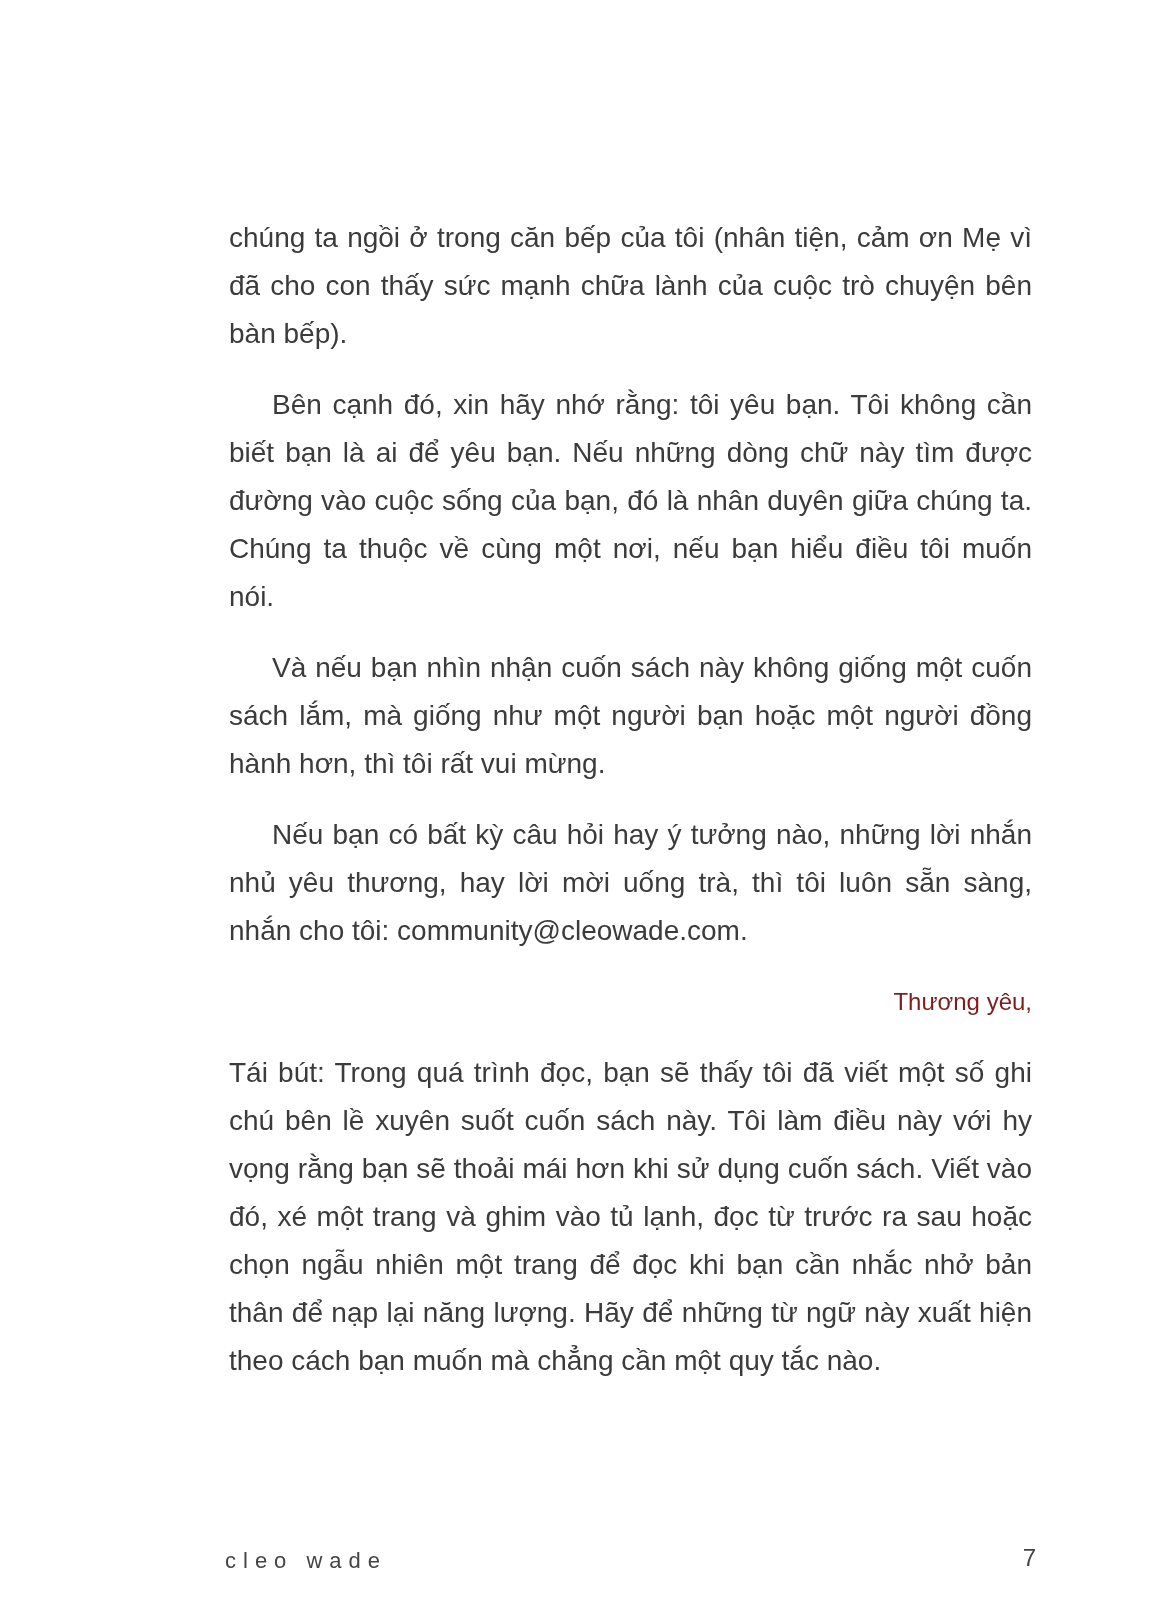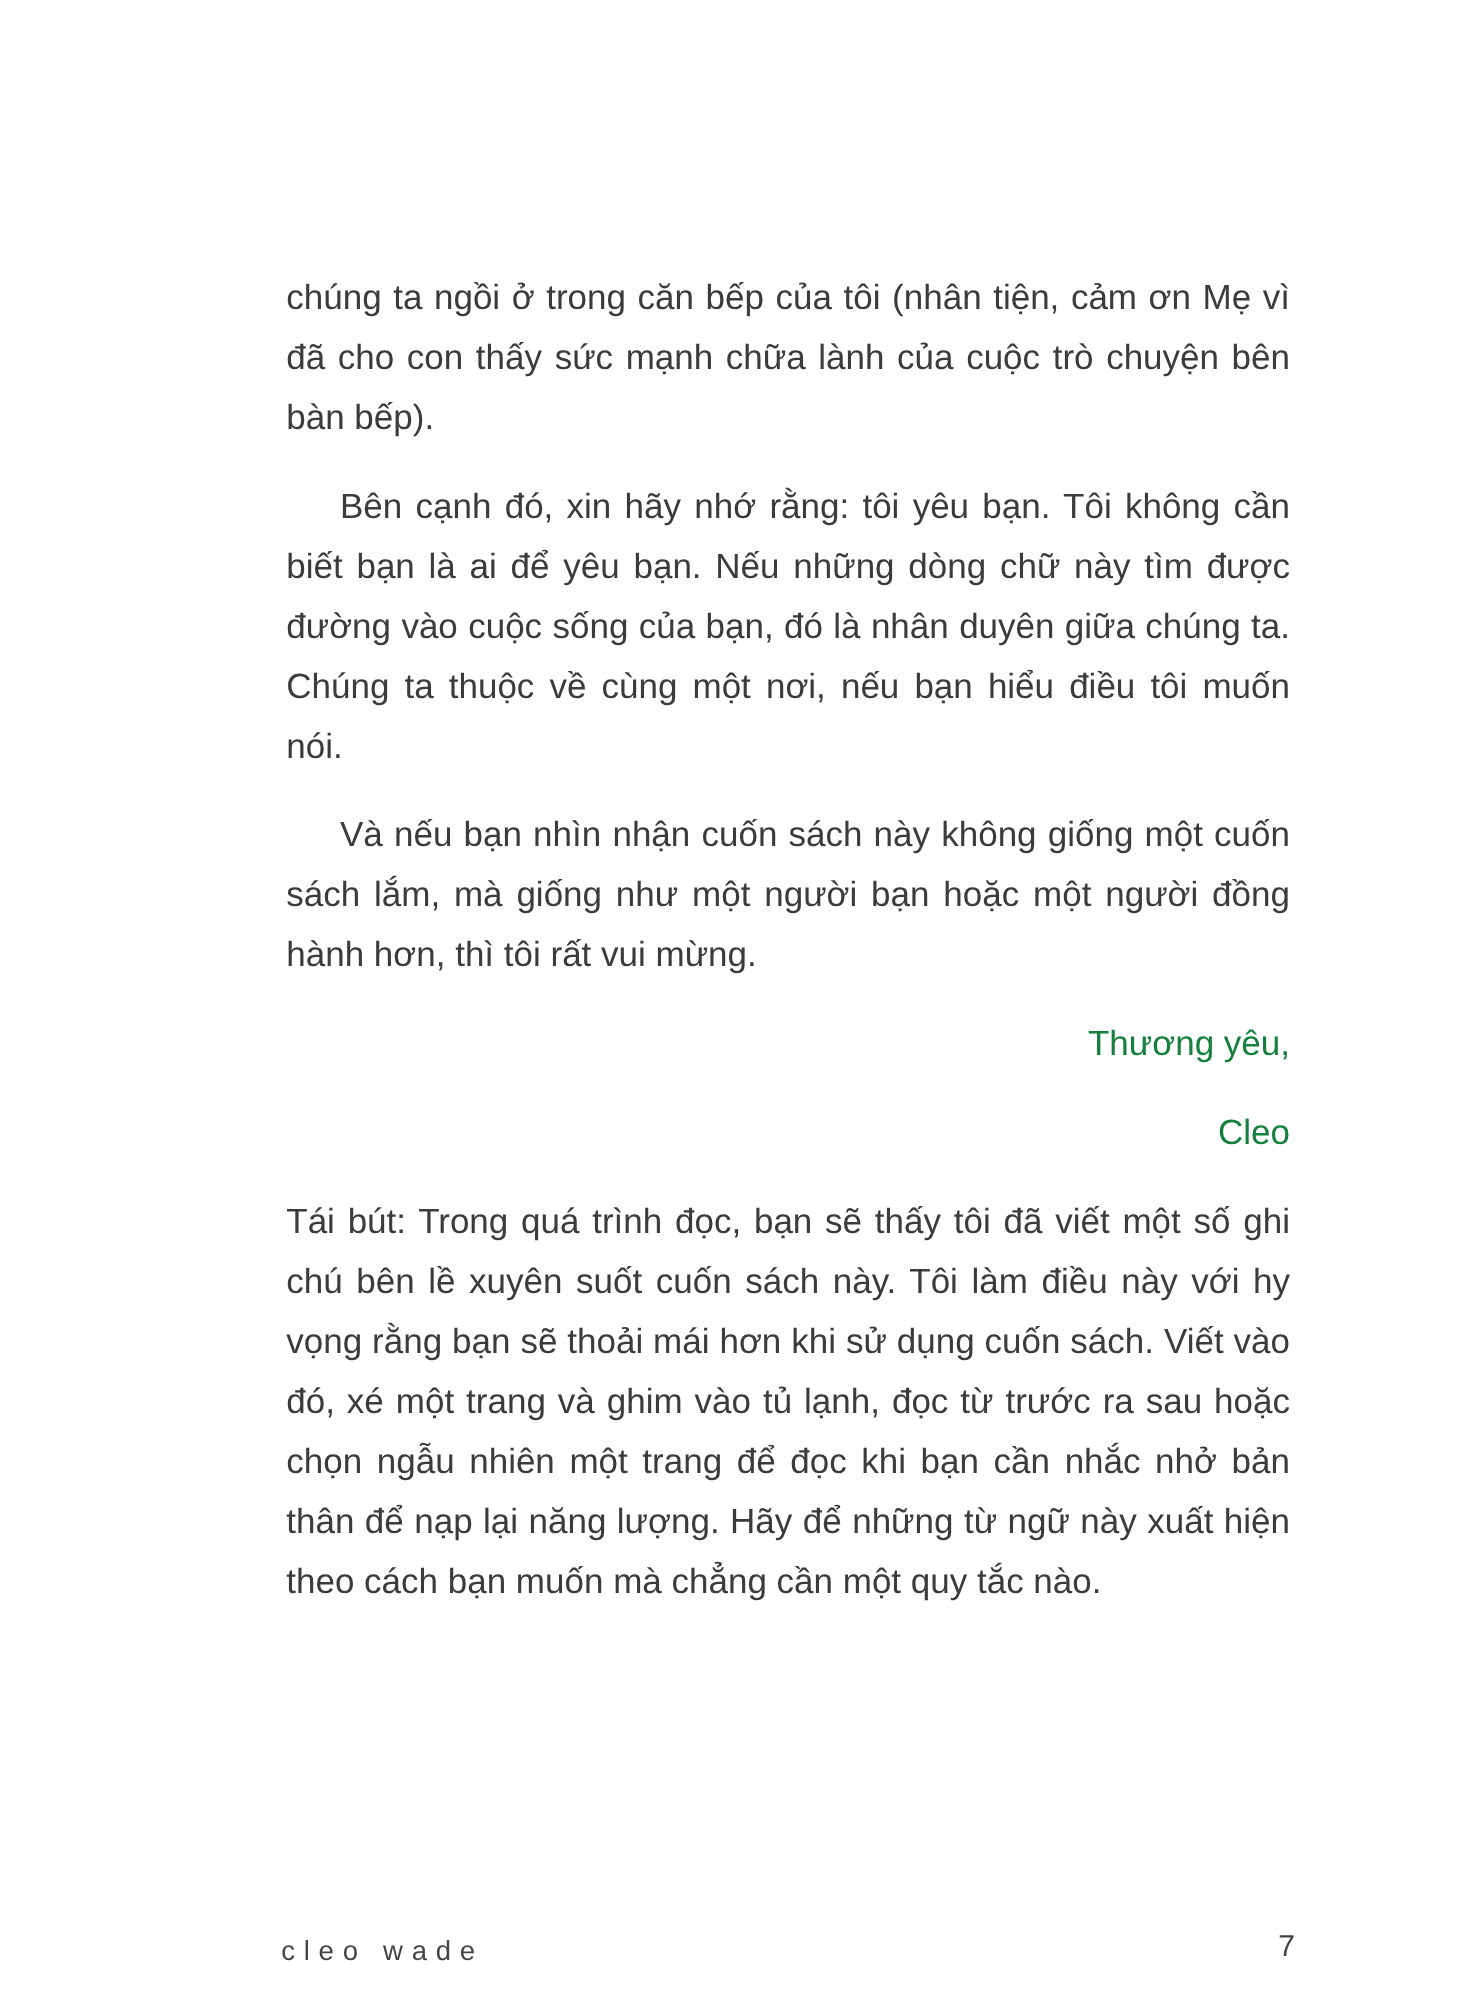--- a/index.html
+++ b/index.html
@@ -23,24 +23,24 @@
     font-size: 28px;
     line-height: 48px;
     text-align: justify;
     text-justify: inter-word;
     color: #3b3b3b;
     margin-bottom: 15px;
     font-weight: 400;
   }
   .body-par.indent { text-indent: 43px; }
   .signoff-line {
-    font-size: 28px;
+    font-size: 24px;
     line-height: 48px;
     text-align: right;
-    color: #15803d;
+    color: #7f1d1d;
     margin-bottom: 15px;
   }
   .footer {
     position: absolute;
     left: 143px;
     width: 847px;
     top: 1462px;
     height: 40px;
   }
   .running-title {
@@ -66,24 +66,24 @@
 <div class="page">
   <div class="content">
 
     <p class="body-par">chúng ta ngồi ở trong căn bếp của tôi (nhân tiện, cảm ơn Mẹ vì đã cho con thấy sức mạnh chữa lành của cuộc trò chuyện bên bàn bếp).</p>
 
 
     <p class="body-par indent">Bên cạnh đó, xin hãy nhớ rằng: tôi yêu bạn. Tôi không cần biết bạn là ai để yêu bạn. Nếu những dòng chữ này tìm được đường vào cuộc sống của bạn, đó là nhân duyên giữa chúng ta. Chúng ta thuộc về cùng một nơi, nếu bạn hiểu điều tôi muốn nói.</p>
 
     <p class="body-par indent">Và nếu bạn nhìn nhận cuốn sách này không giống một cuốn sách lắm, mà giống như một người bạn hoặc một người đồng hành hơn, thì tôi rất vui mừng.</p>
 
+    <p class="body-par indent">Nếu bạn có bất kỳ câu hỏi hay ý tưởng nào, những lời nhắn nhủ yêu thương, hay lời mời uống trà, thì tôi luôn sẵn sàng, nhắn cho tôi: community@cleowade.com.</p>
 
     <p class="signoff-line">Thương yêu,</p>
 
-    <p class="signoff-line">Cleo</p>
 
     <p class="body-par">Tái bút: Trong quá trình đọc, bạn sẽ thấy tôi đã viết một số ghi chú bên lề xuyên suốt cuốn sách này. Tôi làm điều này với hy vọng rằng bạn sẽ thoải mái hơn khi sử dụng cuốn sách. Viết vào đó, xé một trang và ghim vào tủ lạnh, đọc từ trước ra sau hoặc chọn ngẫu nhiên một trang để đọc khi bạn cần nhắc nhở bản thân để nạp lại năng lượng. Hãy để những từ ngữ này xuất hiện theo cách bạn muốn mà chẳng cần một quy tắc nào.</p>
 
   </div>
 
   <div class="footer">
     <div class="running-title">cleo wade</div>
     <div class="page-number">7</div>
   </div>
 </div>

